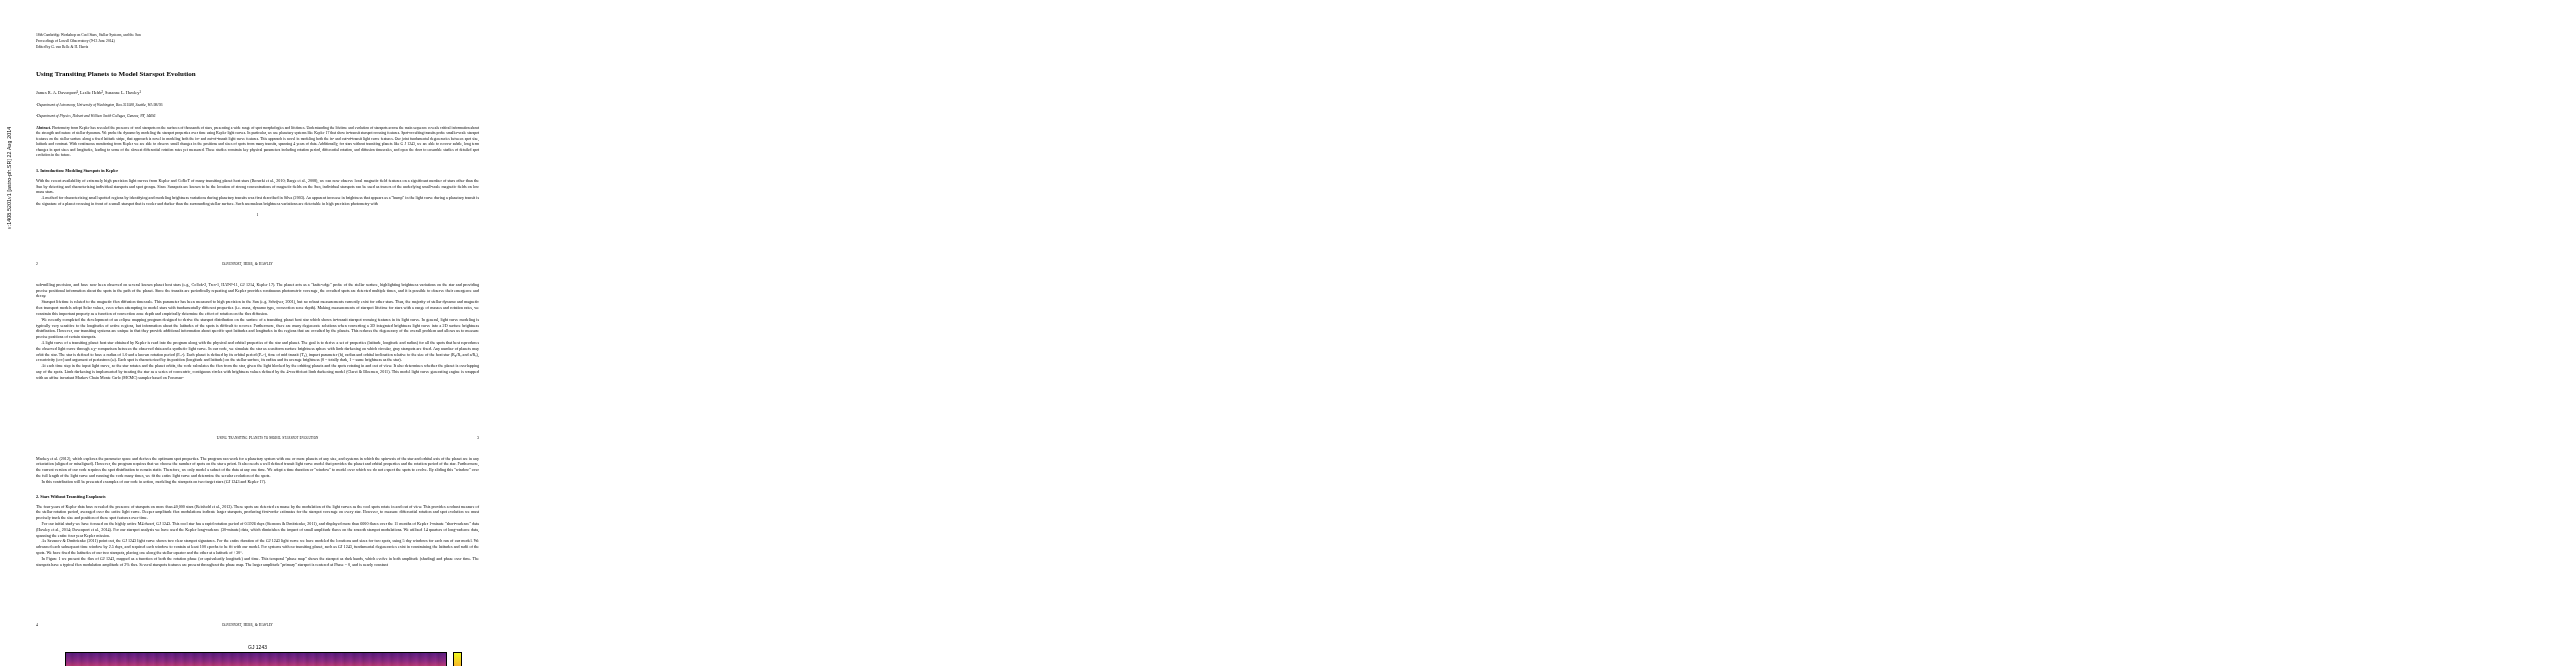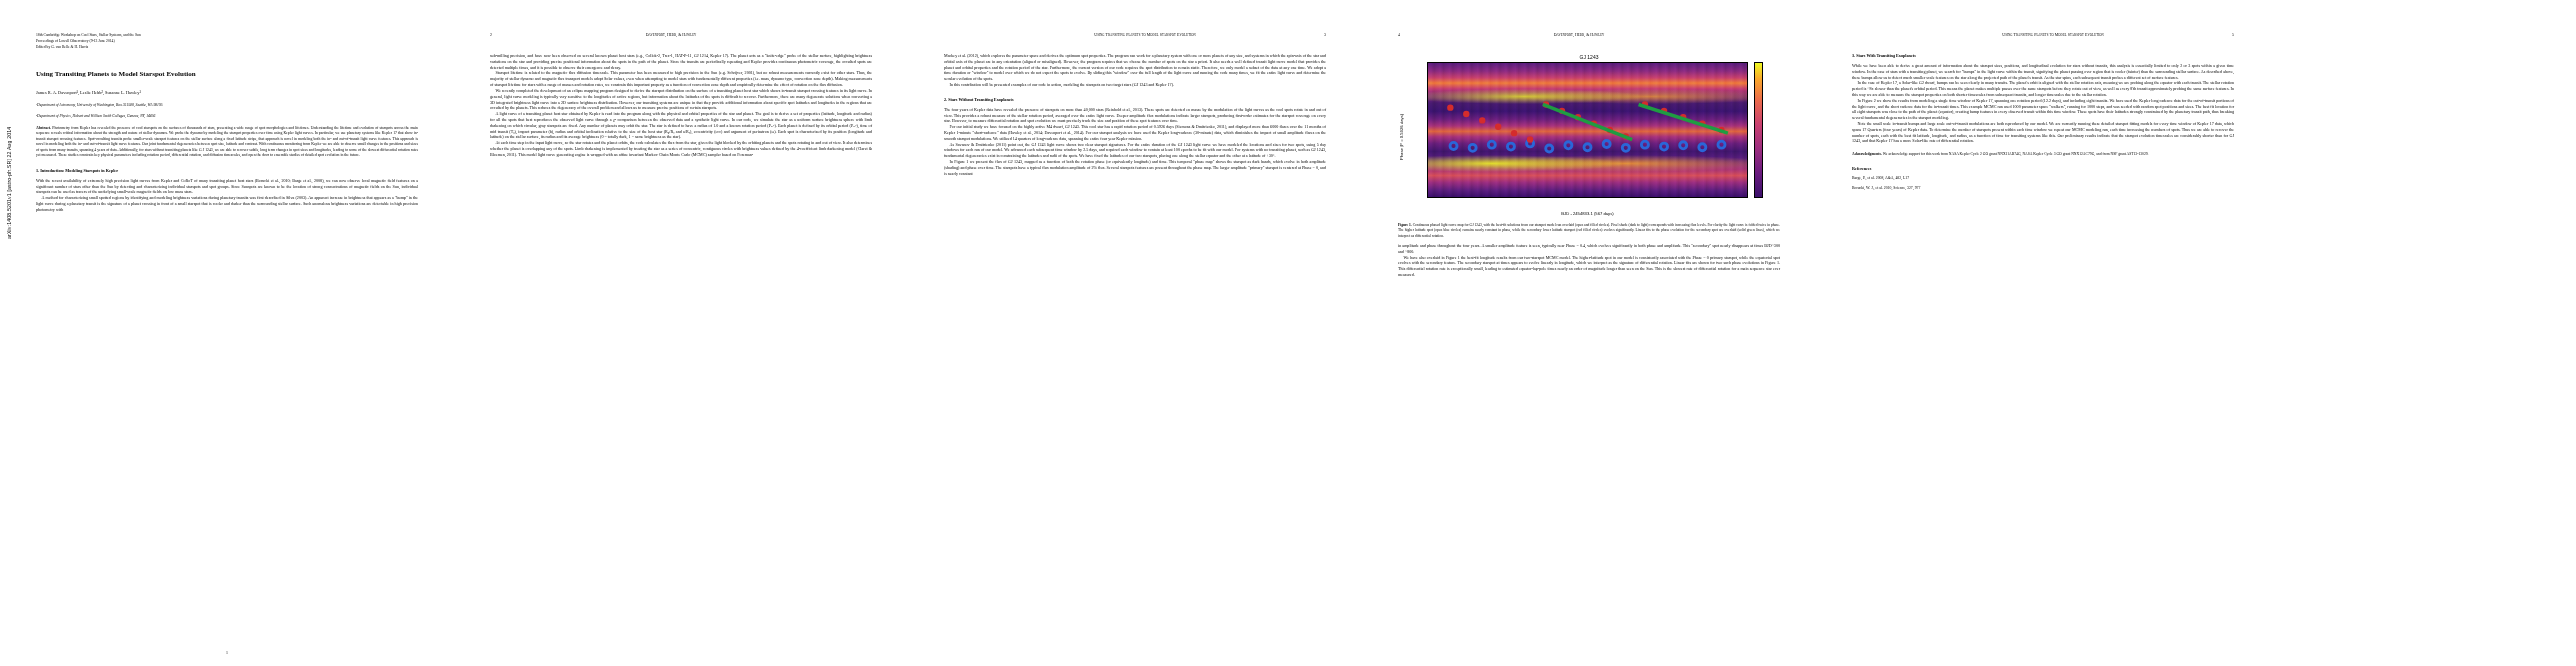--- a/index.html
+++ b/index.html
@@ -9,21 +9,21 @@
   }
   body {
     width: 2576px;
     height: 667px;
     font-family: "Liberation Serif", serif;
     color: #000000;
     overflow: hidden;
   }
   .page-strip {
     display: flex;
-    flex-direction: row;
+    flex-direction: column;
     width: 2270px;
     height: 667px;
     position: relative;
   }
   .page {
     position: relative;
     width: 515px;
     height: 667px;
     box-sizing: border-box;
     background: #fff;

